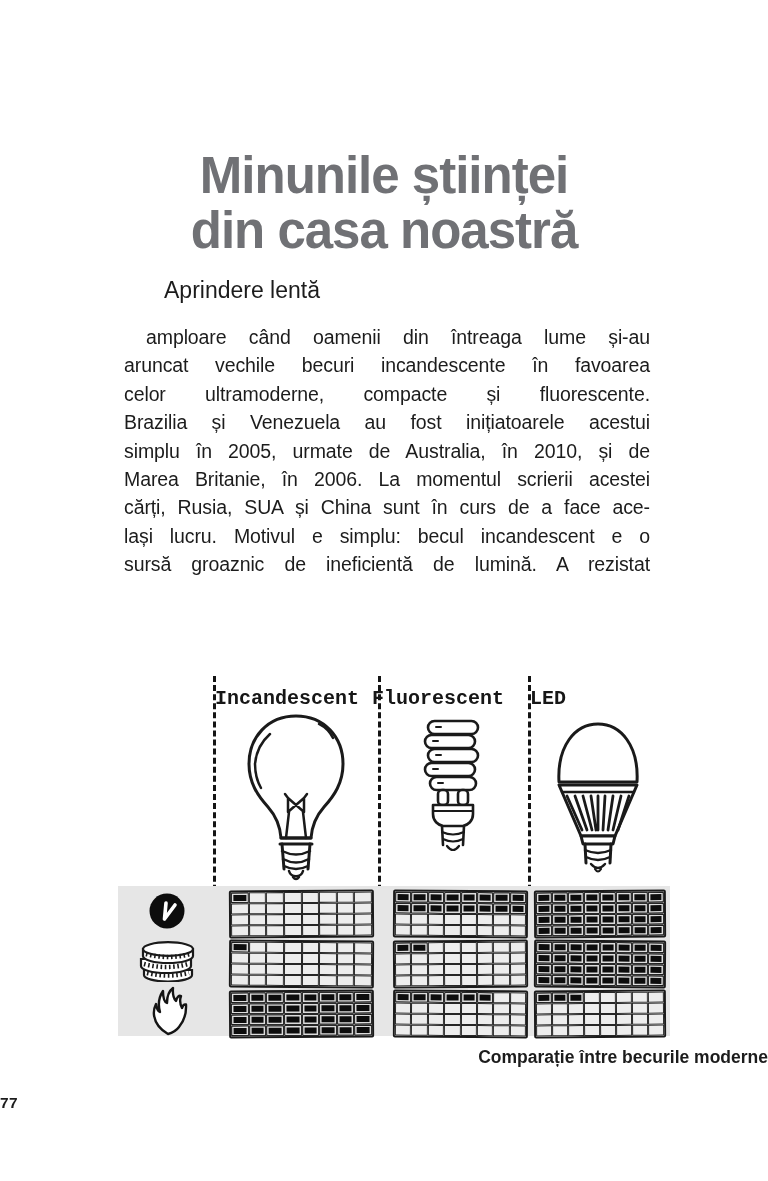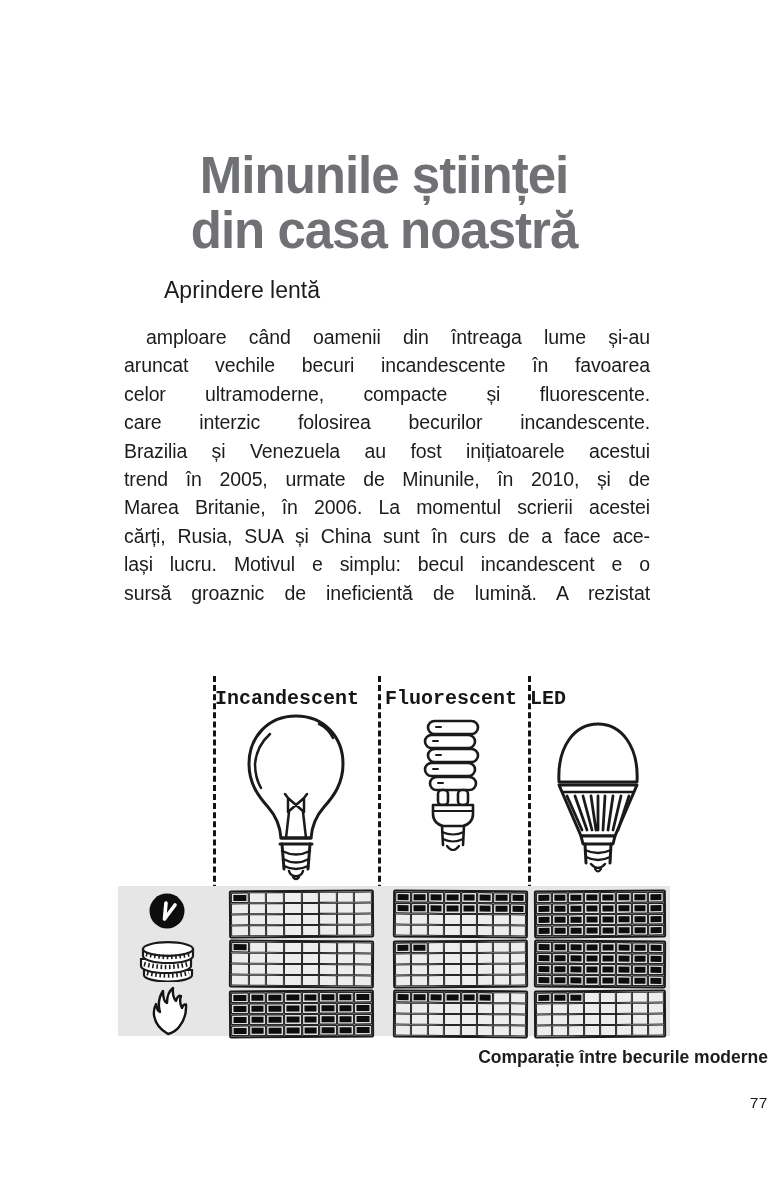--- a/index.html
+++ b/index.html
@@ -59,55 +59,54 @@
     background:var(--cell-fill,#0d0d0d);
     box-shadow:inset 0 0 0 1.5px #dcdcdc;
     border-radius:1px;
   }
   
   .caption{
     position:absolute;top:1047px;left:0;width:768px;text-align:right;
     font-size:17.5px;font-weight:bold;
   }
   .folio{
-    position:absolute;top:1094px;left:0;width:768px;text-align:right;
-    font-size:15.5px;font-weight:normal;letter-spacing:0.5px;
+    position:absolute;top:1094px;left:0;width:768px;text-align:left;
+    font-size:15.5px;font-weight:bold;letter-spacing:0.5px;
   }
   svg{display:block;}
 </style>
 </head>
 <body>
 
 <div class="page" style="--page-bg: #ffffff; --title-ink: #707175; --body-ink: #1c1c1c; --fig-ink: #161616; --band-bg: #e6e6e6; --cell-fill: #0d0d0d;">
 
   <h1 class="title"><span>Minunile științei</span><br><span>din casa noastră</span></h1>
 
   <div class="heading">Aprindere lentă</div>
 
   <div class="paragraph">
       <div class="pline">amploare când oamenii din întreaga lume și-au</div>
       <div class="pline">aruncat vechile becuri incandescente în favoarea</div>
       <div class="pline">celor ultramoderne, compacte și fluorescente.</div>
-      <div class="pline">care interzic folosirea becurilor incandescente.</div>
       <div class="pline">Brazilia și Venezuela au fost inițiatoarele acestui</div>
-      <div class="pline">trend în 2005, urmate de Minunile, în 2010, și de</div>
+      <div class="pline">simplu în 2005, urmate de Australia, în 2010, și de</div>
       <div class="pline">Marea Britanie, în 2006. La momentul scrierii acestei</div>
       <div class="pline">cărți, Rusia, SUA și China sunt în curs de a face ace-</div>
       <div class="pline">lași lucru. Motivul e simplu: becul incandescent e o</div>
       <div class="pline">sursă groaznic de ineficientă de lumină. A rezistat</div>
     </div>
 
   <div>
 
     <div class="divider" style="left:213px"></div>
     <div class="divider" style="left:378px"></div>
     <div class="divider" style="left:528px"></div>
 
     <div class="col-label" style="left:215px;width:161px">Incandescent</div>
-    <div class="col-label" style="left:385px;width:146px">Fluorescent</div>
+    <div class="col-label" style="left:372px;width:146px">Fluorescent</div>
     <div class="col-label" style="left:530px;width:138px">LED</div>
 
     <div class="bulb" style="left:240px;top:712px">
       <svg width="112" height="172" viewBox="0 0 112 172" fill="none" stroke="#1a1a1a" stroke-width="3" stroke-linecap="round" stroke-linejoin="round">
         <path d="M56 4 C28 4 9 25 9 52 C9 71 18 84 28 95 C36 104 40 113 41 126 L71 126 C72 113 76 104 84 95 C94 84 103 71 103 52 C103 25 84 4 56 4 Z" fill="#ffffff"></path>
         <path d="M30 22 C21 30 16 40 15 52 C15 61 17 69 21 76" stroke-width="2.5"></path>
         <path d="M79 12 C85 15 90 20 93 26" stroke-width="2.5"></path>
         <path d="M46 126 L49 100 M66 126 L63 100" stroke-width="2.5"></path>
         <path d="M48 100 L48 86 M64 100 L64 86 M48 86 L64 100 M48 100 L64 86 M48 86 L45 82 M64 86 L67 82" stroke-width="2.5"></path>
         <path d="M41 126 L71 126 M40 132 L72 132"></path>

